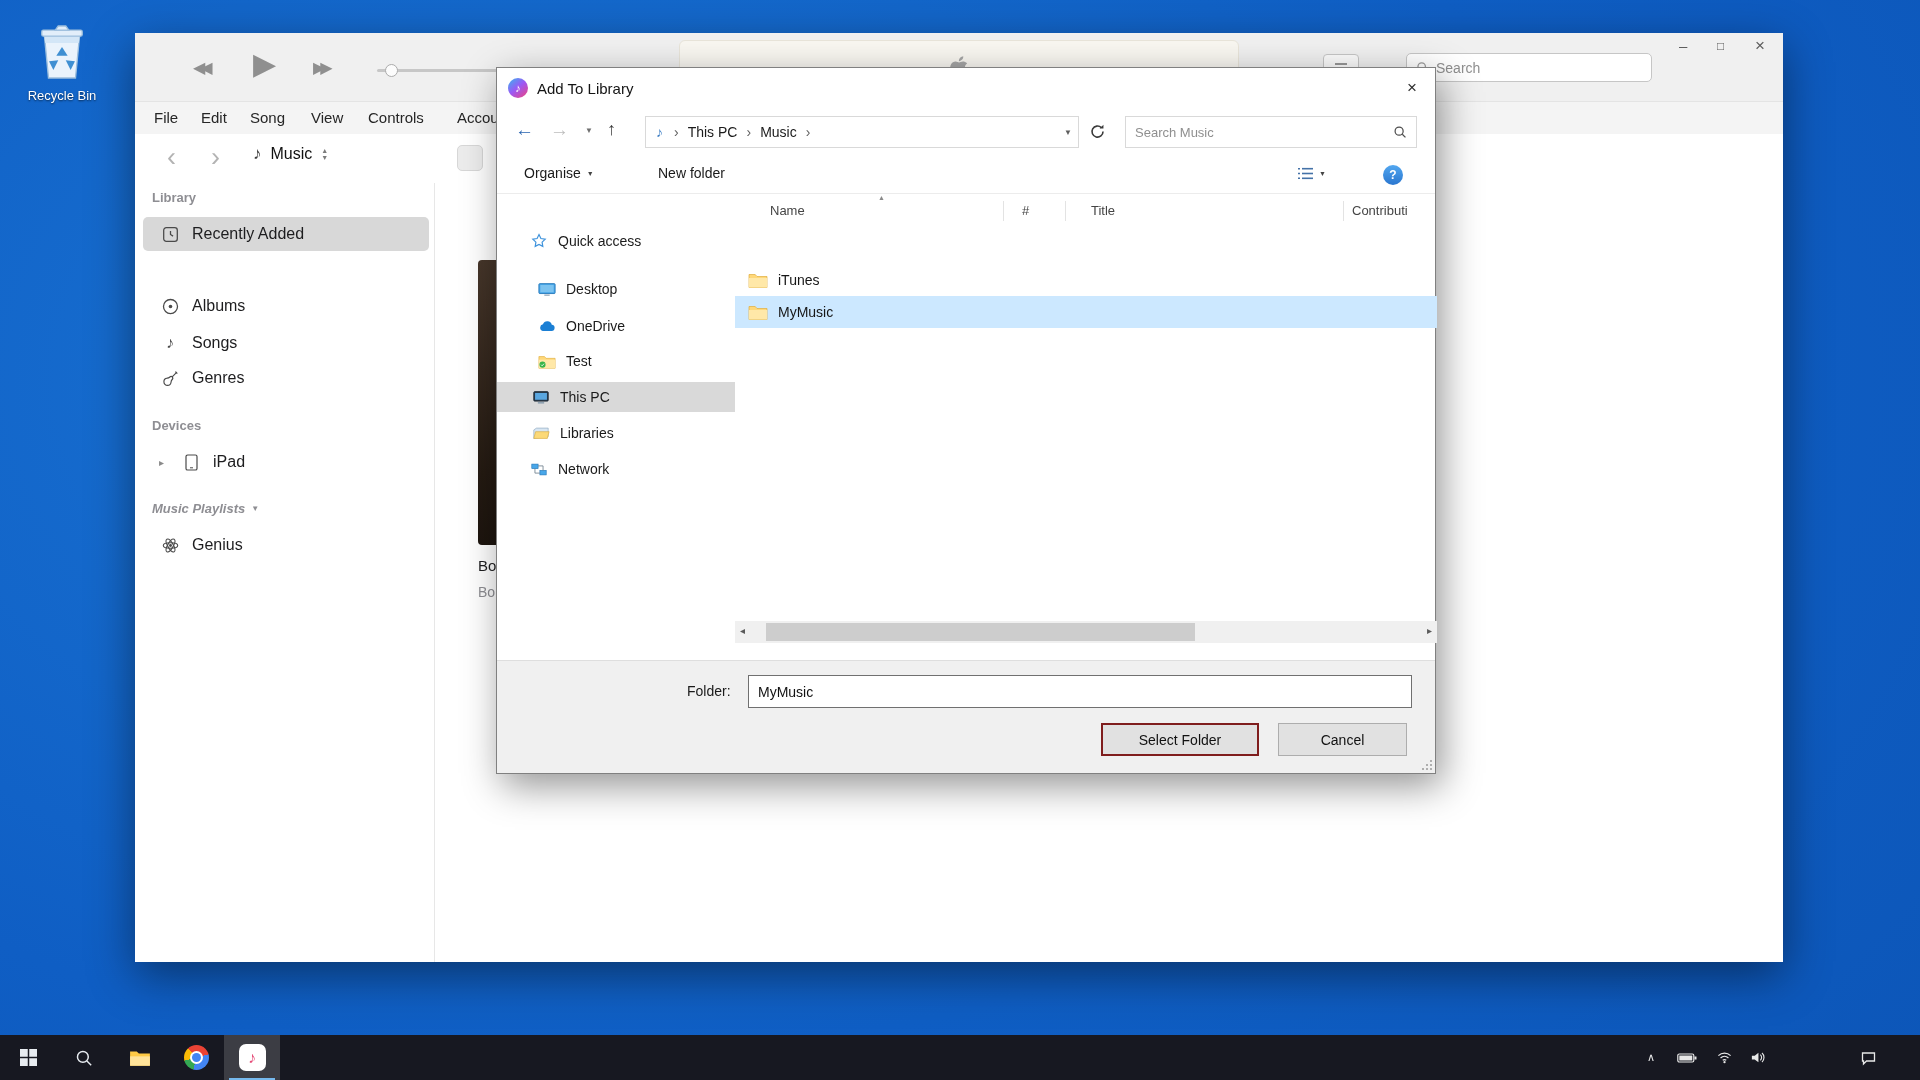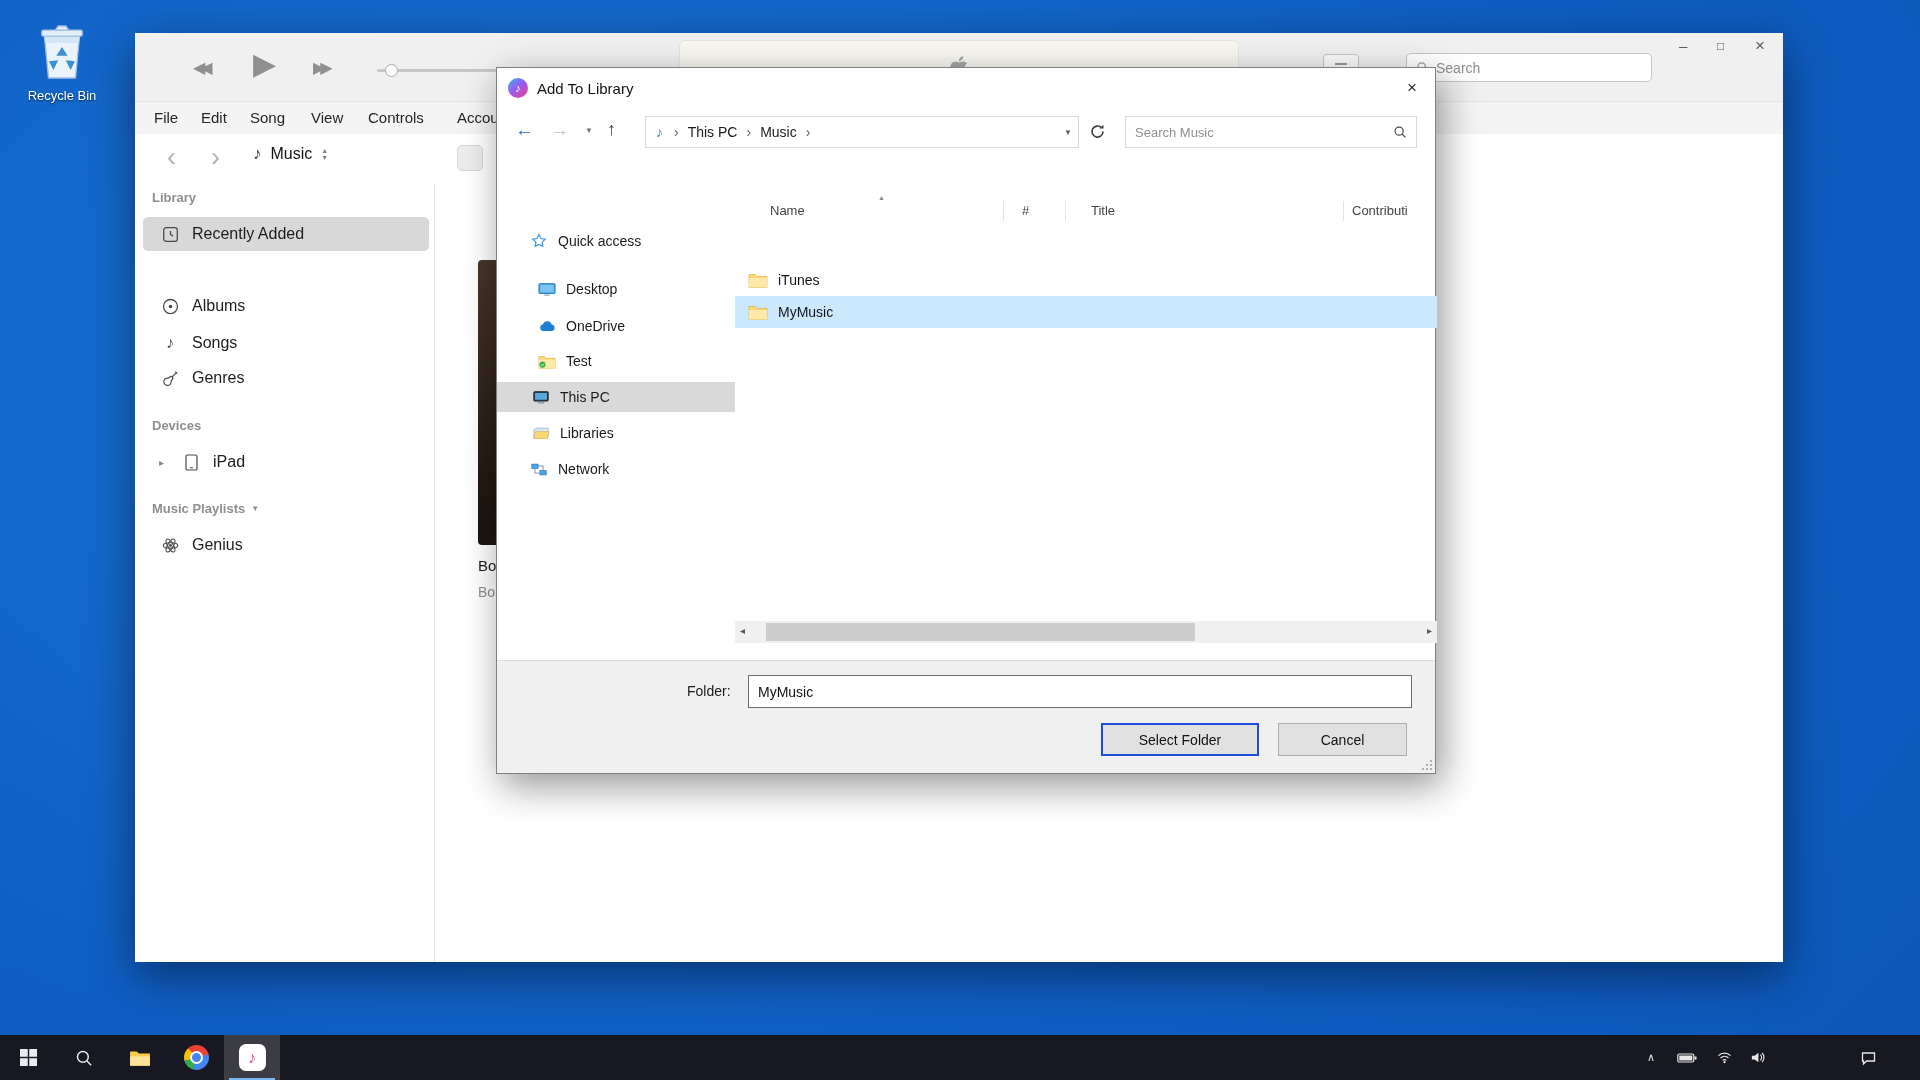--- a/index.html
+++ b/index.html
@@ -30,21 +30,21 @@
   .crumb{font-size:14px;color:#1b1b1b;padding:0 2px;}
   .crumb-sep{font-size:14px;color:#5f5f5f;padding:0 7px;}
   .tree-row{position:absolute;width:238px;height:30px;display:flex;align-items:center;gap:9px;font-size:14px;color:#1b1b1b;}
   .tree-row.sel{background:#d9d9d9;}
   .tico{width:20px;display:flex;justify-content:center;flex:0 0 20px;}
   .hdr-cell{position:absolute;top:0;height:34px;line-height:34px;font-size:13px;color:#454545;}
   .hdr-sep{position:absolute;top:7px;height:20px;width:1px;background:#e3e3e3;}
   .f-row{position:absolute;left:0;width:702px;height:32px;display:flex;align-items:center;gap:10px;padding-left:13px;font-size:14px;color:#161616;}
   .f-row.sel{background:#cce8ff;}
   .btn{position:absolute;height:33px;background:#e1e1e1;border:1px solid #adadad;font-size:14px;color:#111;display:flex;align-items:center;justify-content:center;font-family:inherit;}
-  .btn.default{border:2px solid #1d4ed8;}
+  .btn.default{border:2px solid #7f1d1d;}
   input{font-family:inherit;outline:none;}
   input::placeholder{color:#8f8f8f;}
 
   
   .tbar{background:#171821;display:flex;}
   .tb-btn{width:56px;height:45px;display:flex;align-items:center;justify-content:center;position:relative;}
   .tb-btn.active{background:rgba(255,255,255,.16);}
   .tb-btn.active .ul{position:absolute;left:5px;right:5px;bottom:0;height:2px;background:#76b9ed;}
   .tray-ic{position:absolute;top:0;height:45px;width:32px;display:flex;align-items:center;justify-content:center;color:#e9e9e9;}
   .itn-logo{border-radius:50%;display:flex;align-items:center;justify-content:center;}
@@ -168,21 +168,21 @@
         <span style="font-size:10px;color:#8a8a8a;flex:0 0 10px;">▸</span>
         <span class="sb-ico">
             <svg width="15" height="17" viewBox="0 0 14 17">
               <rect x="1.5" y="1" width="11" height="15" rx="1.6" fill="none" stroke="#4a4a4a" stroke-width="1.2"></rect>
               <line x1="5.5" y1="13.8" x2="8.5" y2="13.8" stroke="#4a4a4a"></line>
             </svg>
           </span>
         <span>iPad</span>
       </div>
 
-      <div class="sb-h" style="top:318px;display:flex;align-items:center;gap:6px;">
+      <div class="sb-h" style="top:318px;display:flex;align-items:center;gap:6px;font-style:italic;">
         <span>Music Playlists</span>
         <span style="font-size:8px;color:#8e8e93;">▼</span>
       </div>
       <div class="sb-row" style="top:345px;text-align:right;">
         <span class="sb-ico">
             <svg width="17" height="17" viewBox="0 0 16 16">
               <g fill="none" stroke="#4a4a4a" stroke-width="1">
                 <ellipse cx="8" cy="8" rx="6.8" ry="2.6"></ellipse>
                 <ellipse cx="8" cy="8" rx="6.8" ry="2.6" transform="rotate(60 8 8)"></ellipse>
                 <ellipse cx="8" cy="8" rx="6.8" ry="2.6" transform="rotate(120 8 8)"></ellipse>
@@ -232,20 +232,41 @@
       </span>
       <div class="r srch" style="left:628px;top:8px;width:292px;height:32px;padding:0 9px;">
         <input style="border: none; flex: 1 1 0%; font-size: 13px; color: rgb(68, 68, 68); min-width: 0px;" placeholder="Search Music">
         <svg width="14" height="14" viewBox="0 0 16 16">
             <circle cx="7" cy="7" r="4.6" fill="none" stroke="#4d4d4d" stroke-width="1.4"></circle>
             <line x1="10.6" y1="10.6" x2="14.2" y2="14.2" stroke="#4d4d4d" stroke-width="1.4"></line>
           </svg>
       </div>
     </div>
 
+    <div class="r" style="left:0;top:88px;width:938px;height:38px;border-bottom:1px solid #ececec;">
+      <div class="r" style="left:27px;top:9px;display:flex;align-items:center;gap:6px;font-size:14px;color:#1a1a1a;">
+        <span>Organise</span>
+        <span style="font-size:7px;color:#444;">▼</span>
+      </div>
+      <div class="r" style="left:161px;top:9px;font-size:14px;color:#1a1a1a;">New folder</div>
+      <div class="r" style="left:800px;top:10px;display:flex;align-items:center;gap:5px;">
+        <svg width="17" height="15" viewBox="0 0 17 14">
+            <g stroke="#4472a8" stroke-width="1.6">
+              <line x1="5" y1="2.2" x2="16" y2="2.2"></line>
+              <line x1="5" y1="7" x2="16" y2="7"></line>
+              <line x1="5" y1="11.8" x2="16" y2="11.8"></line>
+              <line x1="1" y1="2.2" x2="3" y2="2.2"></line>
+              <line x1="1" y1="7" x2="3" y2="7"></line>
+              <line x1="1" y1="11.8" x2="3" y2="11.8"></line>
+            </g>
+          </svg>
+        <span style="font-size:7px;color:#444;">▼</span>
+      </div>
+      <div class="r" style="left:886px;top:9px;width:20px;height:20px;border-radius:50%;background:linear-gradient(#52a7f0,#2a76cf);display:flex;align-items:center;justify-content:center;color:#fff;font-size:12px;font-weight:bold;">?</div>
+    </div>
 
     <div class="r" style="left:0;top:126px;width:238px;height:466px;">
       <div class="tree-row" style="top:32px;padding-left:32px;">
         <span class="tico">
             <svg width="16" height="16" viewBox="0 0 16 16">
               <path d="M8 1.6l1.9 3.9 4.3.6-3.1 3 .7 4.3L8 11.4l-3.8 2 .7-4.3-3.1-3 4.3-.6z" fill="none" stroke="#3f93dc" stroke-width="1.2"></path>
             </svg>
           </span>
         <span>Quick access</span>
       </div>

